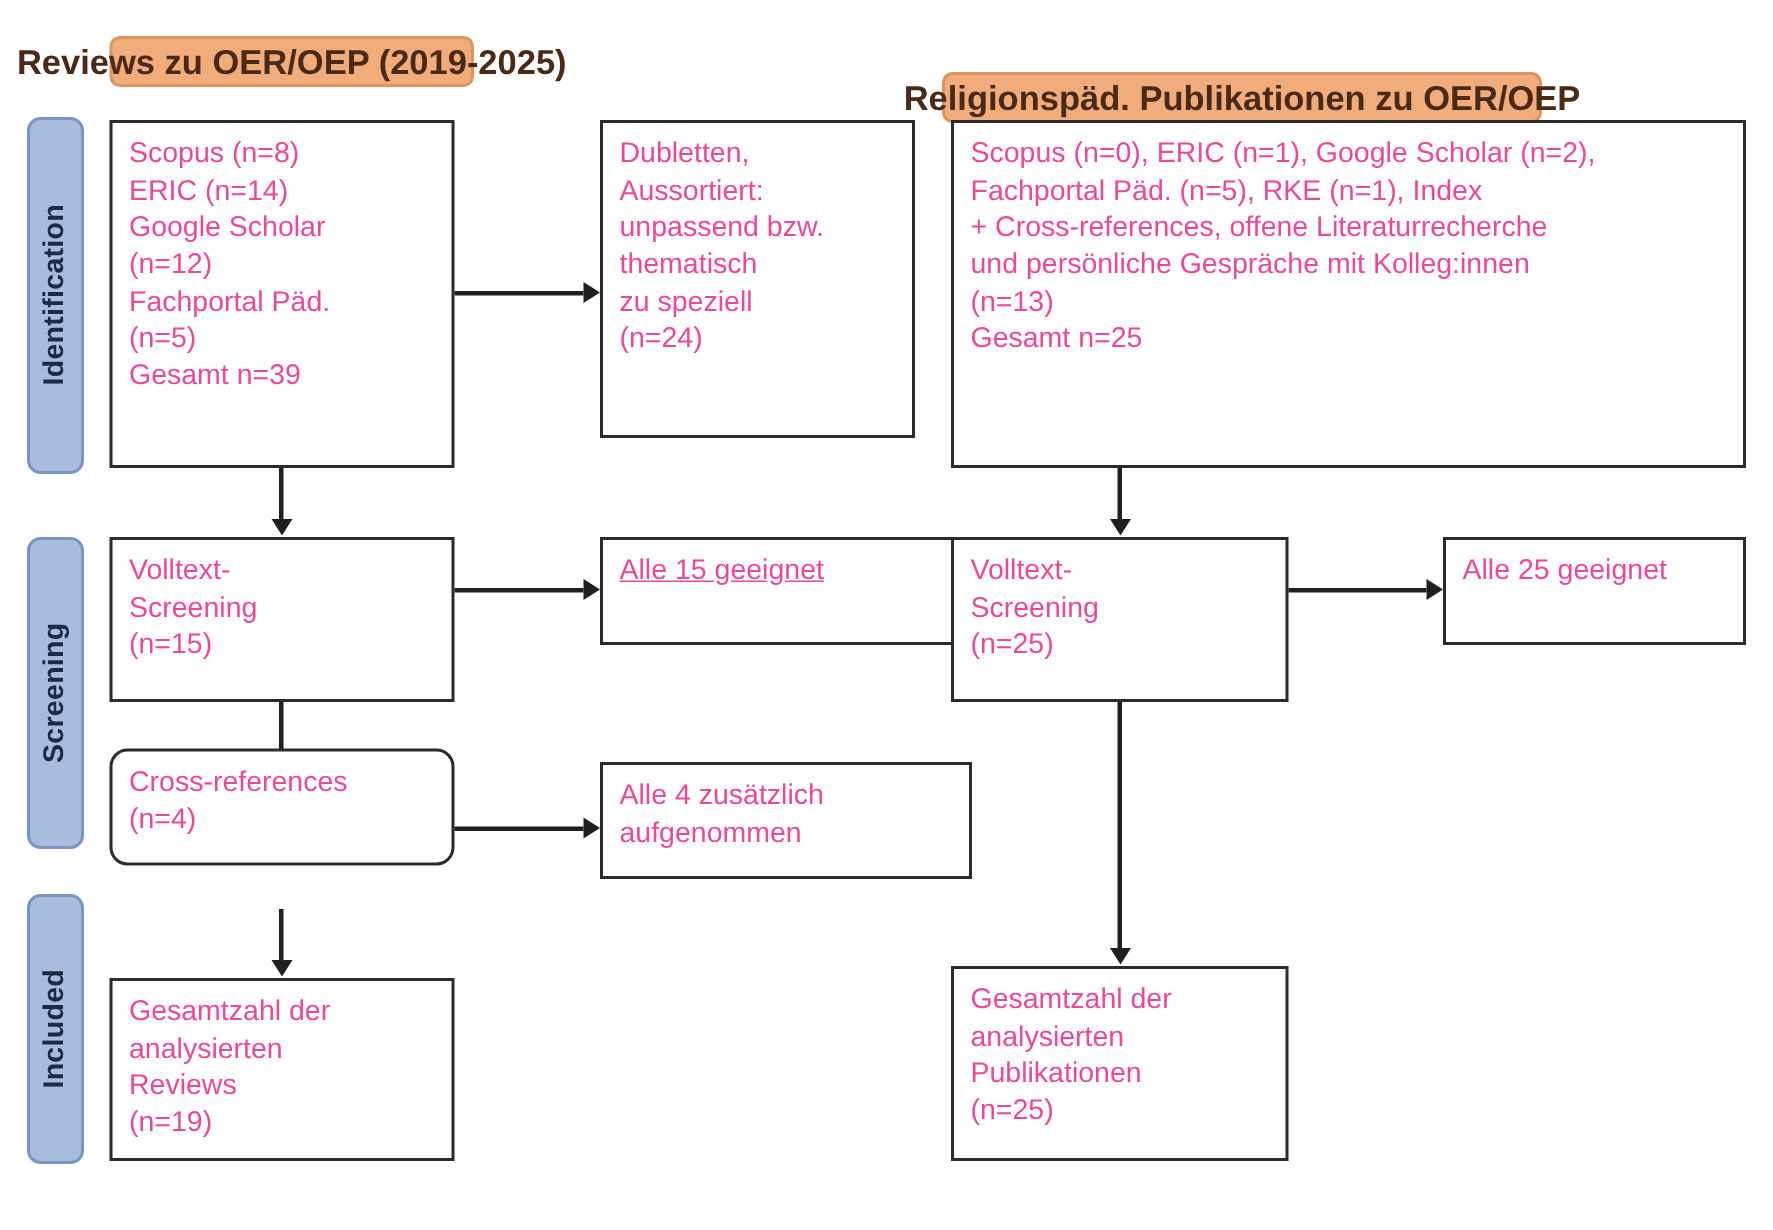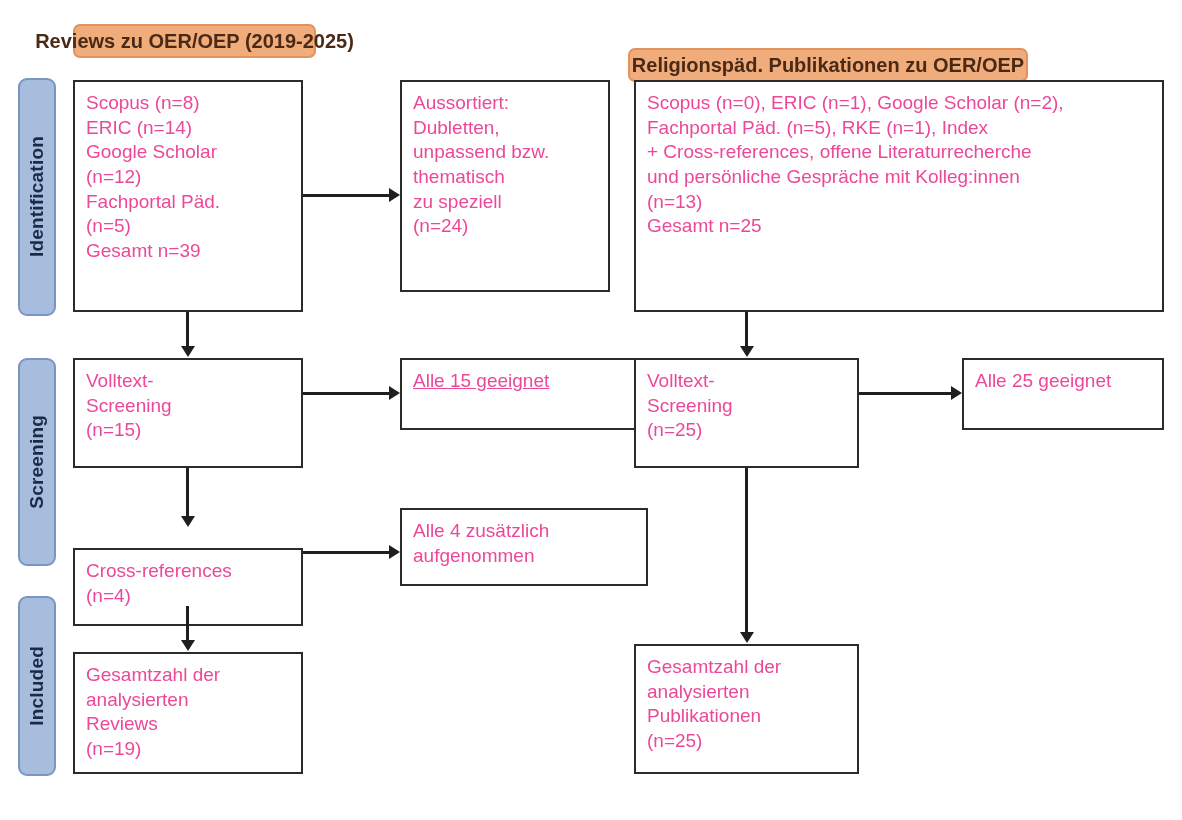--- a/index.html
+++ b/index.html
@@ -43,21 +43,21 @@
   
   .col-header {
     position: absolute;
     background: #f0ad7b;
     border: 2px solid #e0935c;
     border-radius: 7px;
     box-sizing: border-box;
     display: flex;
     align-items: center;
     justify-content: center;
-    font-size: 20px;
+    font-size: 23px;
     font-weight: bold;
     color: #4a2a16;
     white-space: nowrap;
   }
 
   
   .box {
     position: absolute;
     background: #ffffff;
     border: 2.5px solid #2b2b2b;
@@ -121,22 +121,22 @@
     <span class="line">Scopus (n=8)</span>
     <span class="line">ERIC (n=14)</span>
     <span class="line">Google Scholar</span>
     <span class="line">(n=12)</span>
     <span class="line">Fachportal Päd.</span>
     <span class="line">(n=5)</span>
     <span class="line">Gesamt n=39</span>
   </div>
 
   <div class="box" style="left:400px; top:80px; width:210px; height:212px;">
+    <span class="line">Dubletten,</span>
     <span class="line">Aussortiert:</span>
-    <span class="line">Dubletten,</span>
     <span class="line">unpassend bzw.</span>
     <span class="line">thematisch</span>
     <span class="line">zu speziell</span>
     <span class="line">(n=24)</span>
   </div>
 
   <div class="conn hline" style="left:303px; top:194px; width:86px;"></div>
   <div class="arrow-right" style="left:389px; top:188px;"></div>
 
   <div class="conn vline" style="left:186px; top:312px; width:3px; height:34px;"></div>
@@ -151,21 +151,21 @@
   <div class="box" style="left:400px; top:358px; width:246px; height:72px;text-decoration:underline;">
     <span class="line">Alle 15 geeignet</span>
   </div>
 
   <div class="conn hline" style="left:303px; top:392px; width:86px;"></div>
   <div class="arrow-right" style="left:389px; top:386px;"></div>
 
   <div class="conn vline" style="left:186px; top:468px; width:3px; height:48px;"></div>
   <div class="arrow-down" style="left:181px; top:516px;"></div>
 
-  <div class="box" style="left:73px; top:548px; width:230px; height:78px;">
+  <div class="box" style="left:73px; top:499px; width:230px; height:78px;border-radius:12px;">
     <span class="line">Cross-references</span>
     <span class="line">(n=4)</span>
   </div>
 
   <div class="box" style="left:400px; top:508px; width:248px; height:78px;">
     <span class="line">Alle 4 zusätzlich</span>
     <span class="line">aufgenommen</span>
   </div>
 
   <div class="conn hline" style="left:303px; top:551px; width:86px;"></div>

